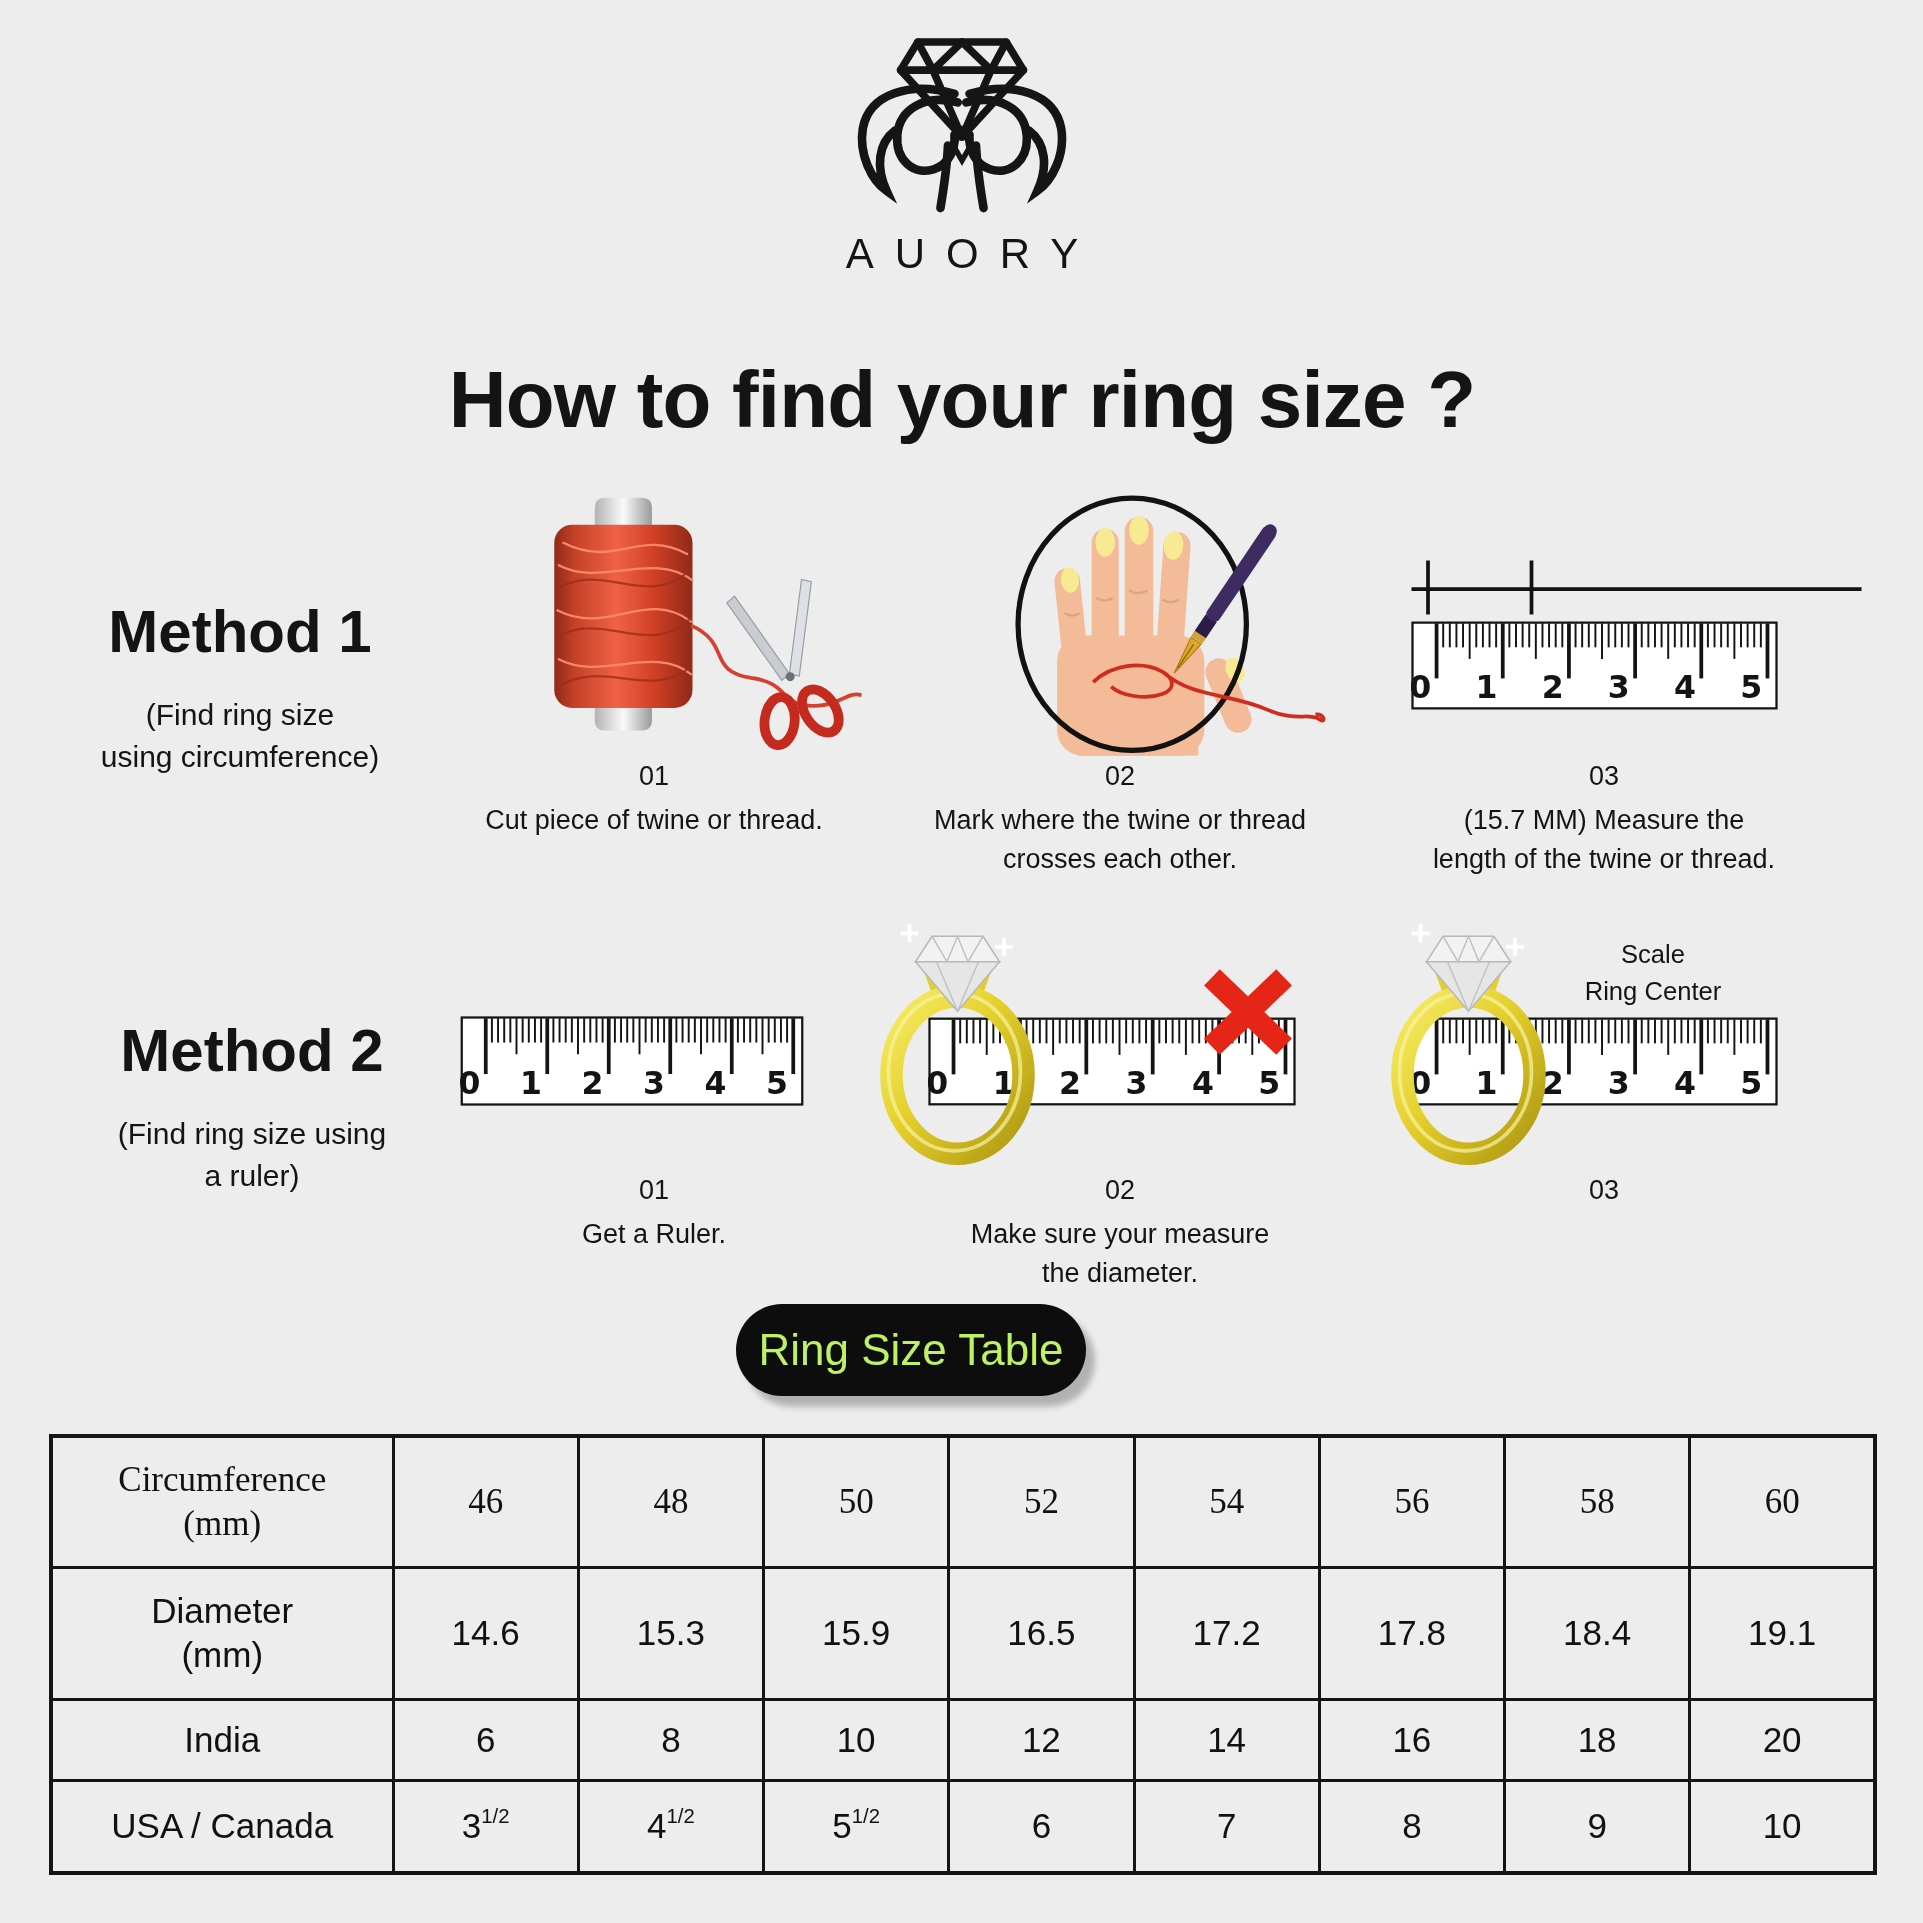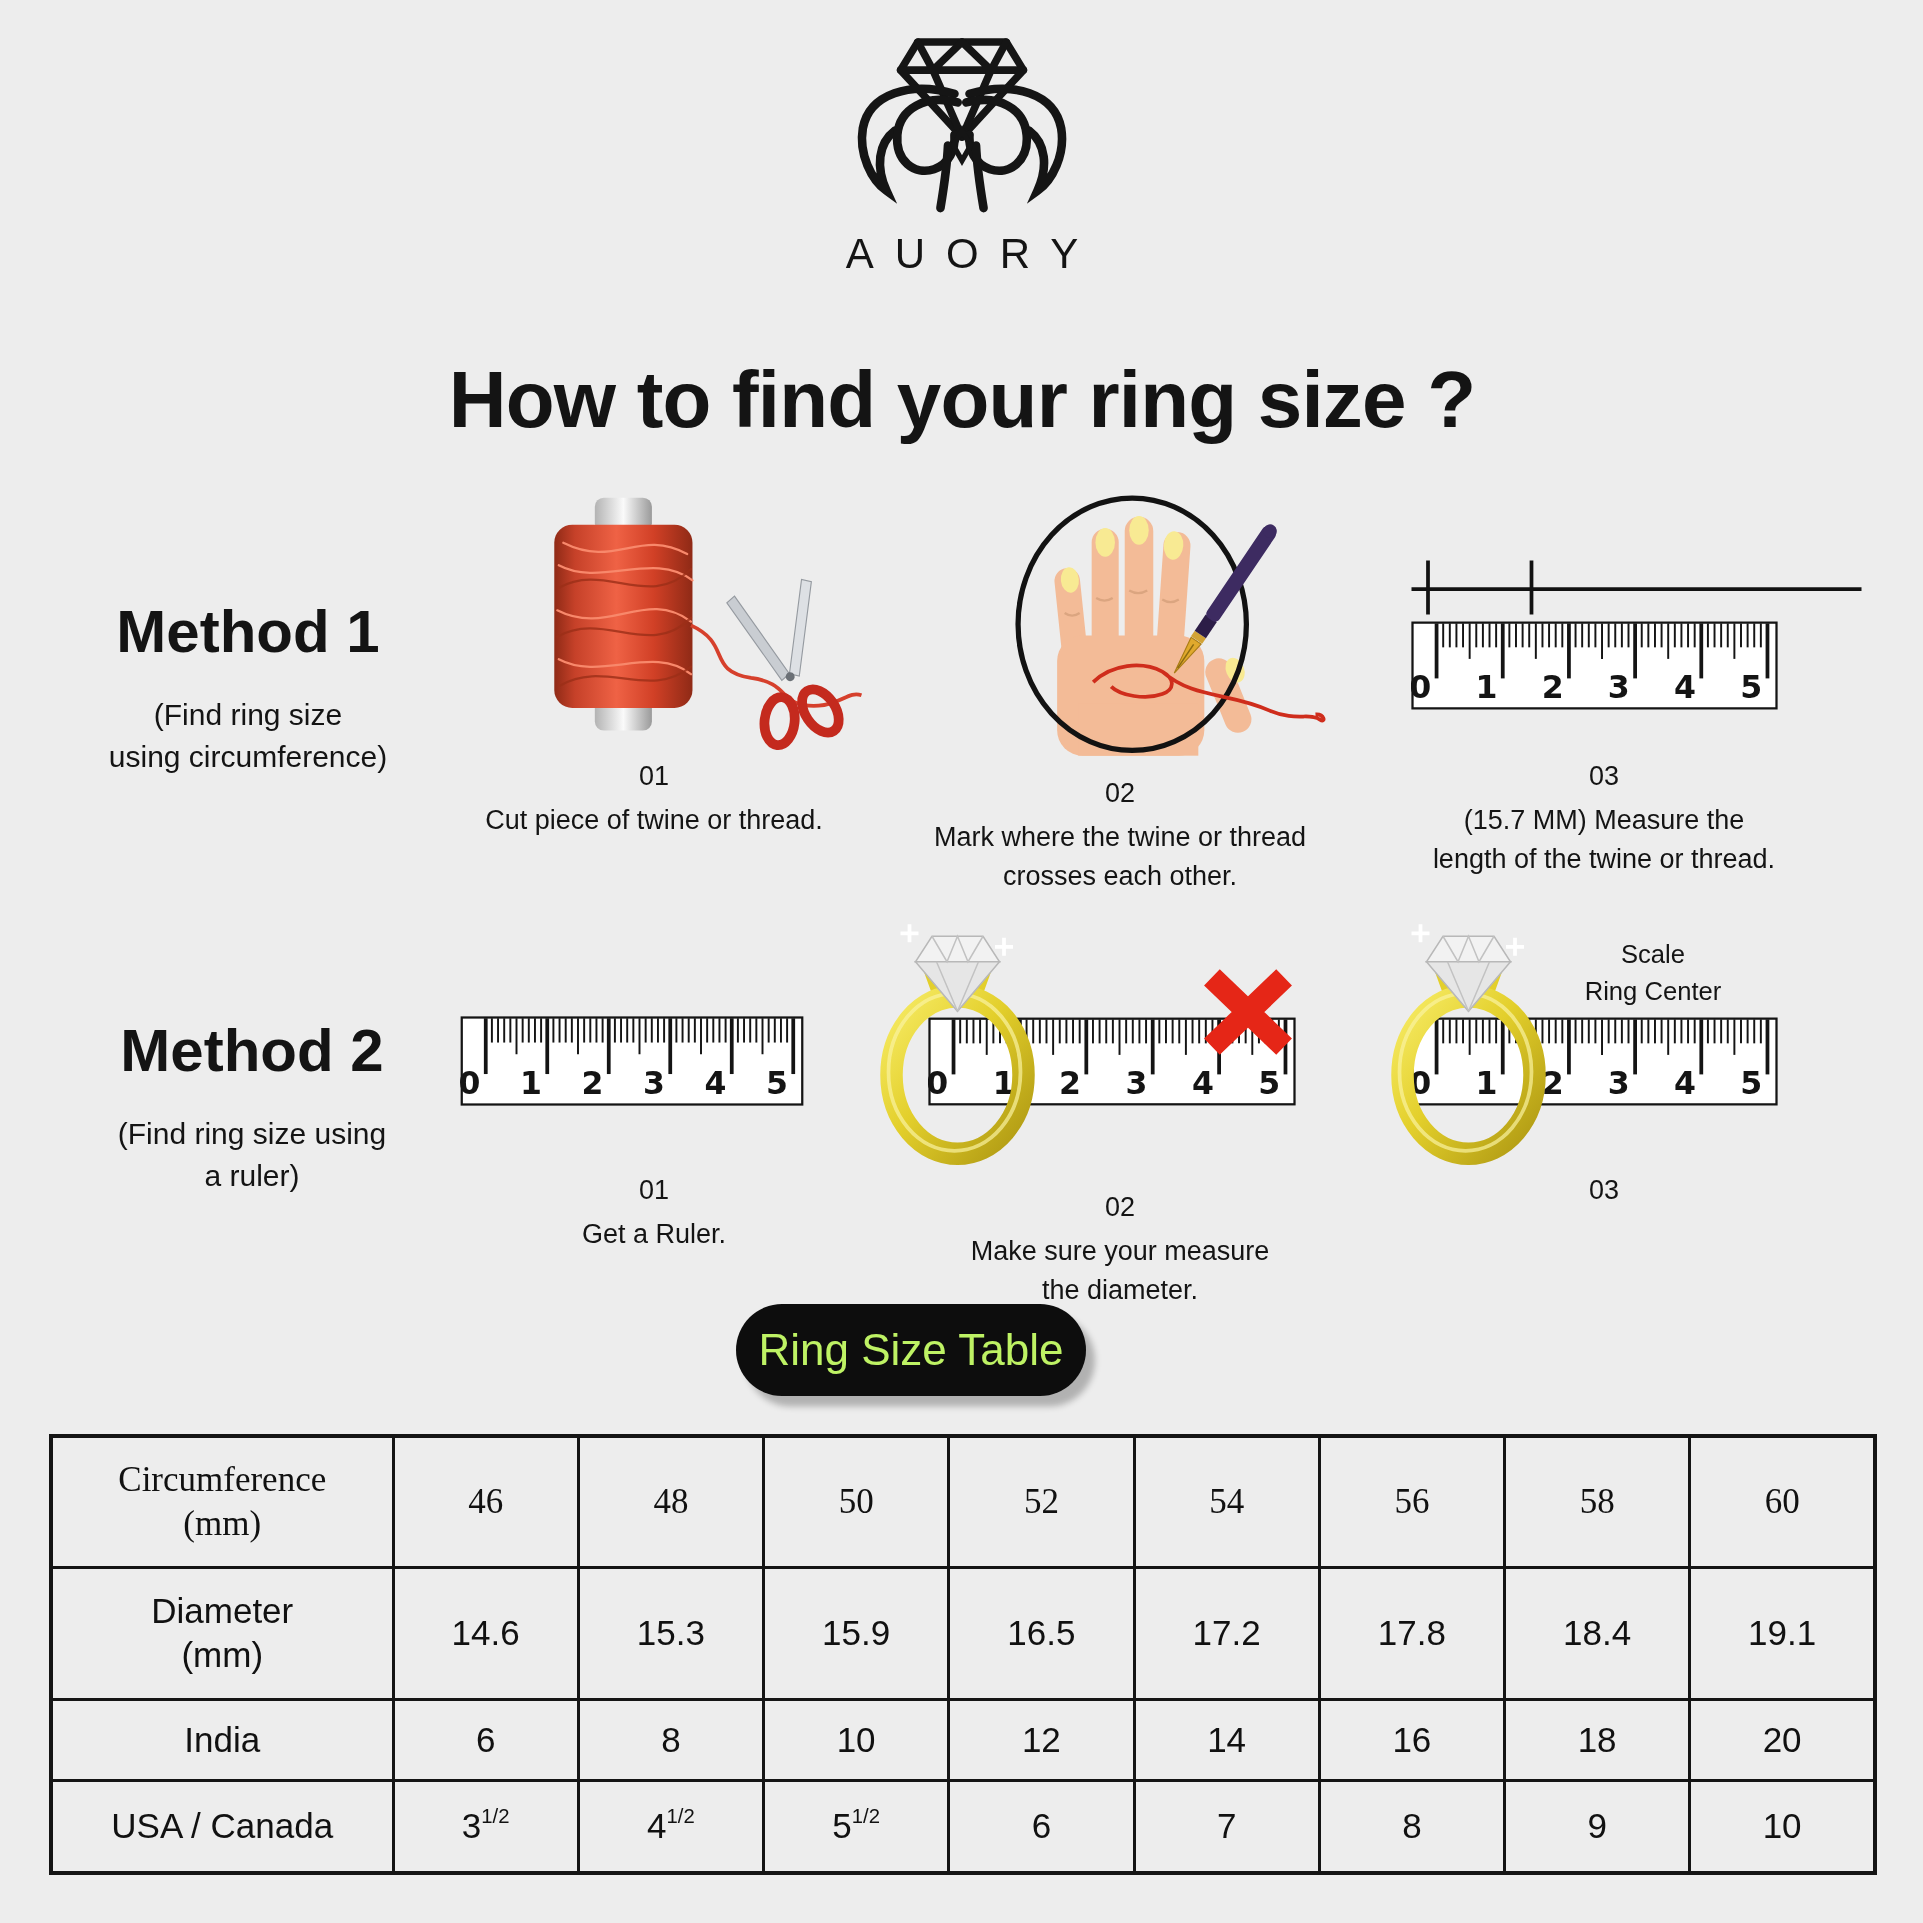--- a/index.html
+++ b/index.html
@@ -5,21 +5,21 @@
   html,body{margin:0;padding:0;background:#ededed;}
   body{width:1924px;height:1924px;font-family:"Liberation Sans",sans-serif;color:#141414;}
   .page{position:relative;width:1924px;height:1924px;overflow:hidden;background:#ededed;}
   .abs{position:absolute;}
   .pre{white-space:pre-line;}
   
   .logo{left:842px;top:27px;width:240px;height:194px;}
   .brand{left:0;right:0;top:230px;text-align:center;font-size:42px;letter-spacing:.5em;text-indent:.5em;font-weight:400;}
   .title{left:0;right:0;top:342px;margin:12px;text-align:center;font-size:80px;font-weight:700;letter-spacing:-0.8px;}
   
-  .m1-label{left:64px;top:597px;width:368px;text-align:center;}
+  .m1-label{left:56px;top:597px;width:368px;text-align:center;}
   .m2-label{left:68px;top:1016px;width:368px;text-align:center;}
   .m-name{font-size:60px;font-weight:700;}
   .m-sub{font-size:30px;line-height:1.4;margin-top:28px;}
   
   .g-spool{left:537px;top:492px;width:353px;height:263px;}
   .g-hand{left:973px;top:485px;width:353px;height:271px;}
   .g-mline{left:1411px;top:556px;width:451px;height:63px;}
   .g-ruler-m13{left:1411px;top:621px;width:367px;height:89px;}
   .g-ruler-m21{left:460px;top:1016px;width:344px;height:90px;}
   .g-ruler-m22{left:928px;top:1017px;width:368px;height:89px;}
@@ -28,21 +28,21 @@
   .g-ring3{left:1356px;top:921px;width:225px;height:248px;z-index:3;}
   .g-x{left:1202px;top:966px;width:92px;height:92px;z-index:4;}
   .g-note{left:1544px;top:936px;width:218px;text-align:center;font-size:25.6px;line-height:1.45;}
   svg.abs{z-index:2;}
   
   .cap{position:absolute;width:466px;text-align:center;font-size:27px;line-height:1.42;}
   .cap .num{margin-bottom:6px;}
   .cap-m1{top:757px;}
   .cap-m2{top:1171px;}
   .cap-c1{left:421px;}
-  .cap-c2{left:887px;margin-top:17px;}
+  .cap-c2{left:887px;}
   .cap-c3{left:1371px;}
   
   .badge{left:736px;top:1304px;width:350px;height:92px;border-radius:47px;background:#0d0d0d;color:#bef264;
          display:flex;align-items:center;justify-content:center;font-size:44px;
          box-shadow:9px 10.5px 6px rgba(0,0,0,.25);z-index:5;}
   
   .tablewrap{left:49px;top:1434px;width:1828px;}
   table{width:100%;border-collapse:collapse;border:4.5px solid #151515;table-layout:fixed;}
   td{border:3px solid #151515;text-align:center;font-size:35px;color:#111;padding:0;}
   td.lab{white-space:pre-line;line-height:1.25;}

